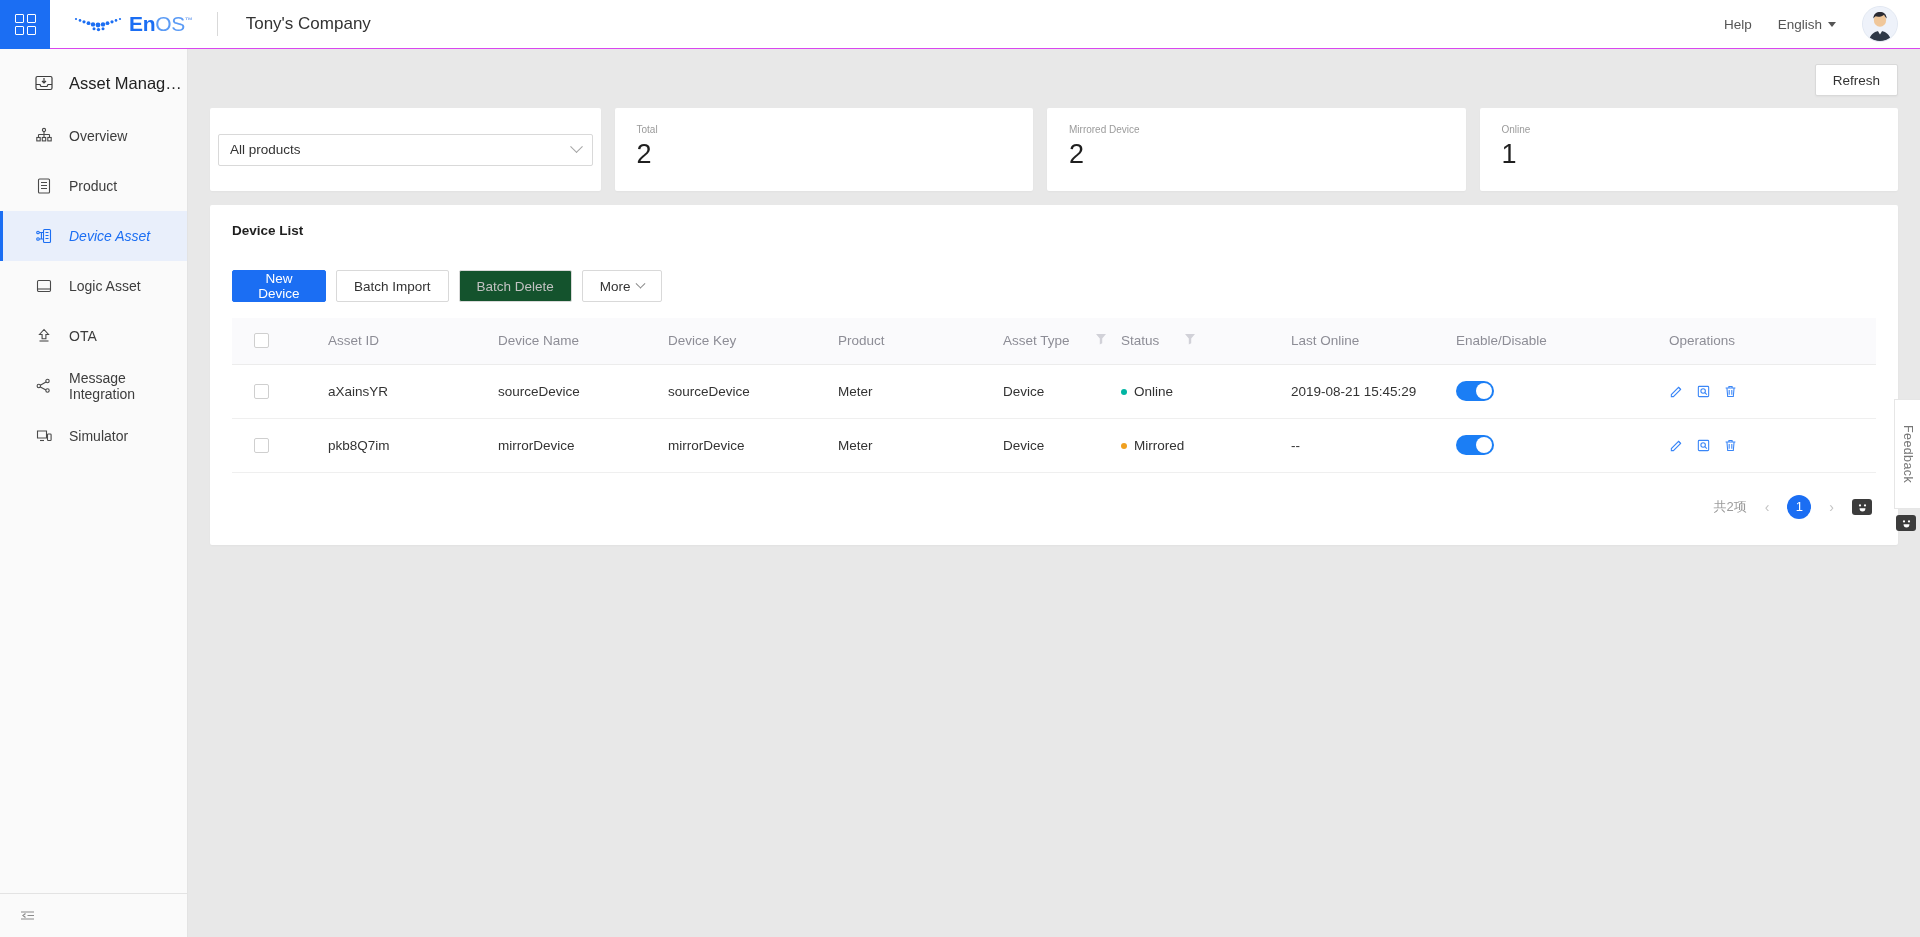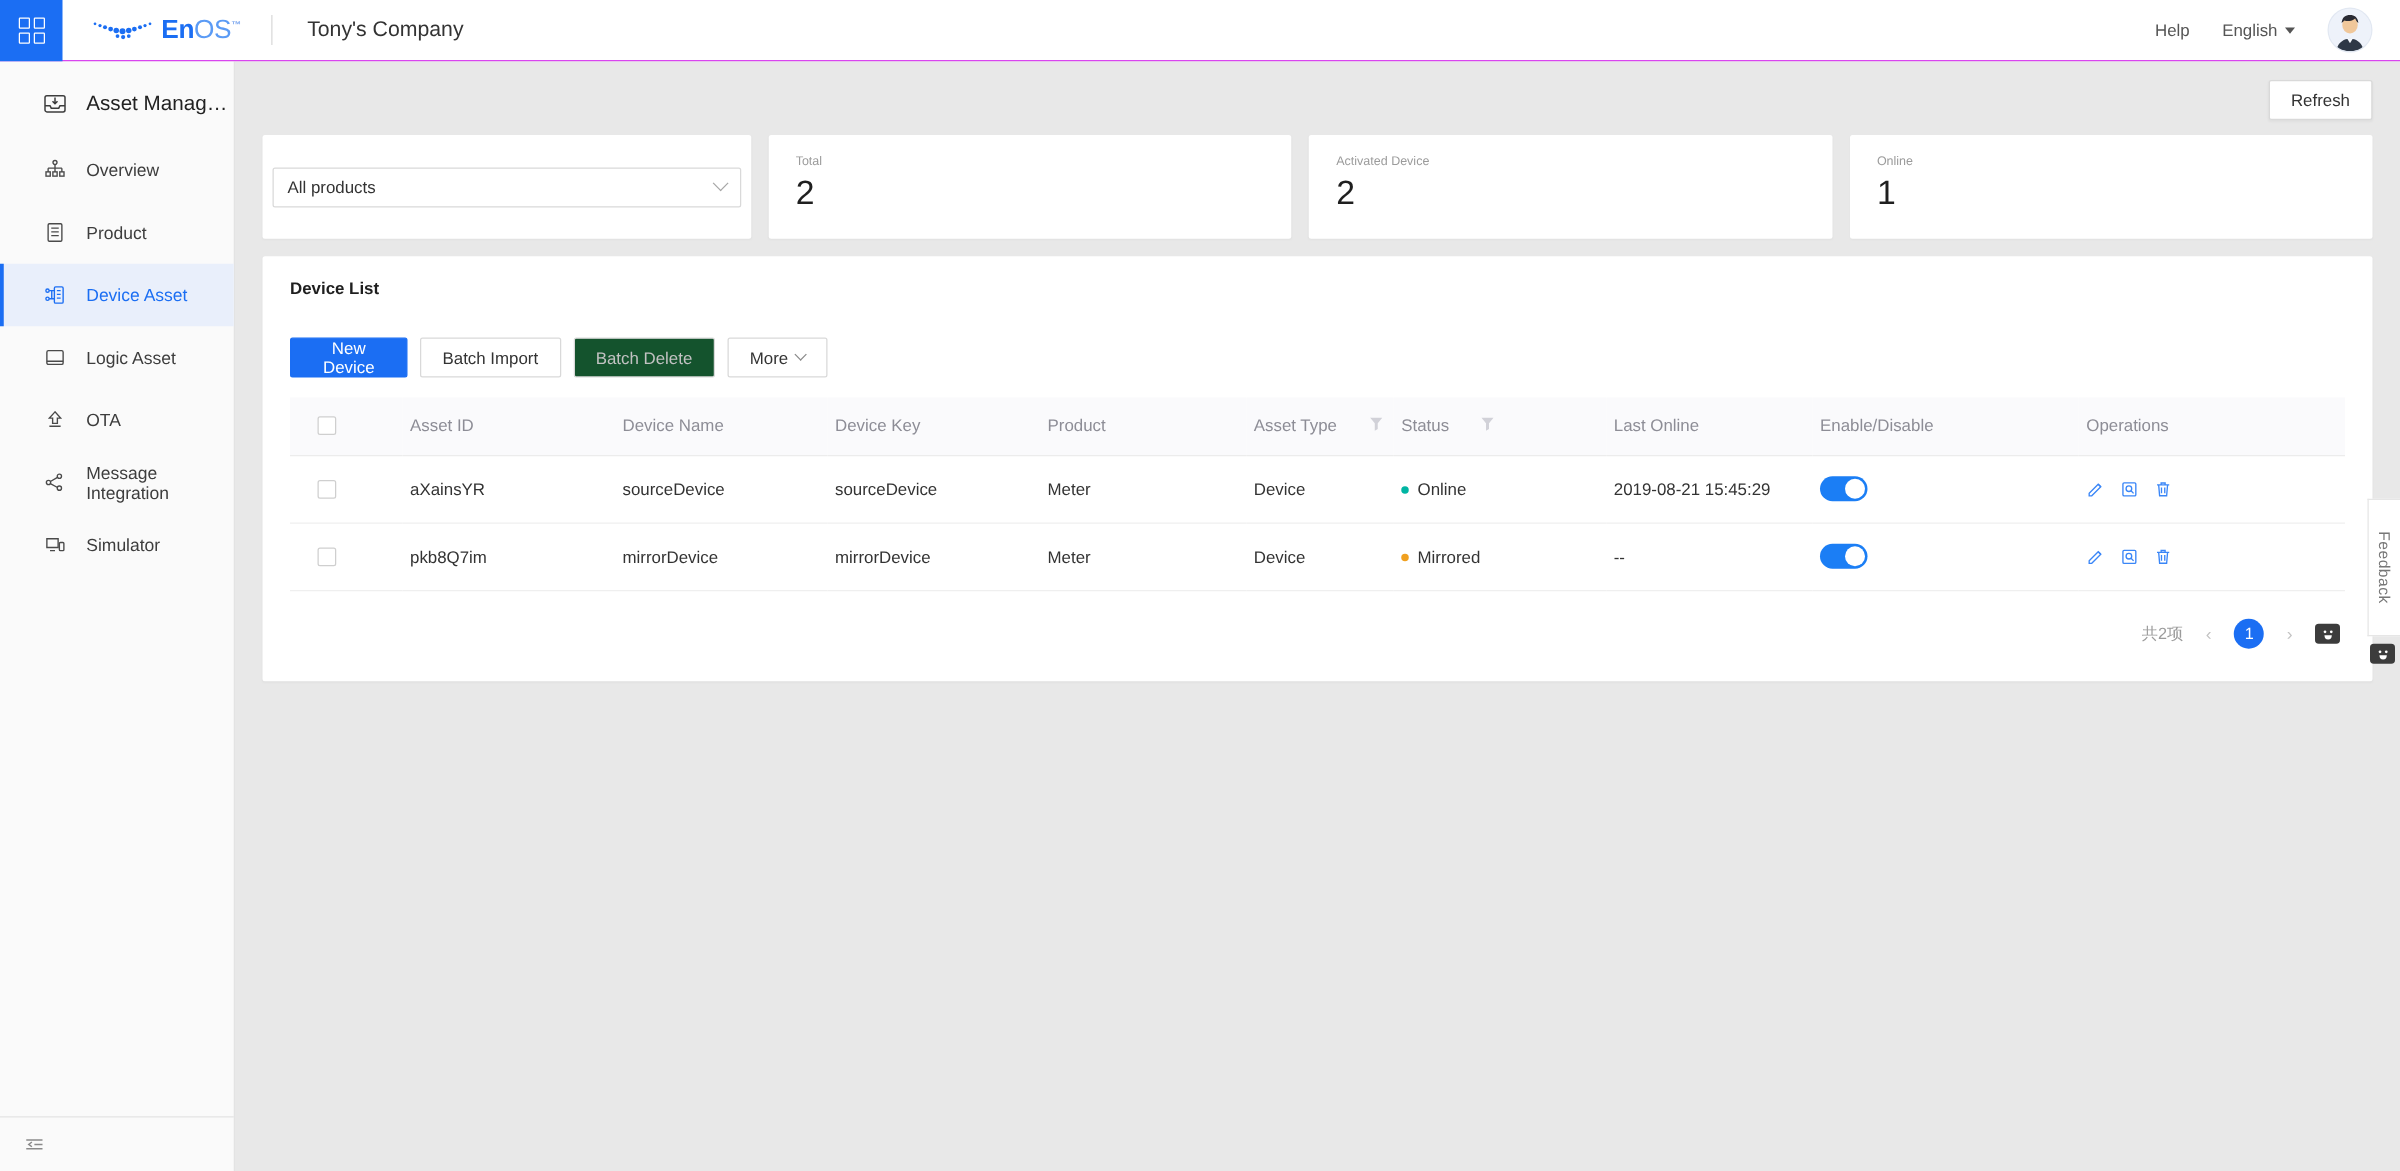--- a/index.html
+++ b/index.html
@@ -46,21 +46,21 @@
   
   .sidebar {
     width: 188px; flex: 0 0 188px; background: #fafafa; border-right: 1px solid #e3e3e3;
     display: flex; flex-direction: column; position: relative;
   }
   .side-item {
     height: 50px; display: flex; align-items: center; gap: 15px; padding-left: 34px;
     font-size: 14px; color: #3d3d3d; cursor: pointer; position: relative;
   }
   .side-item.title { font-size: 16.5px; color: #222; height: 56px; margin-top: 6px; }
-  .side-item.active { background: #e9effb; color: #1b6ef3; }
+  .side-item.active { background: #e9effb; color: #1b6ef3; font-style: italic; }
   .side-item.active::before {
     content: ""; position: absolute; left: 0; top: 0; bottom: 0; width: 3px; background: #1b6ef3;
   }
   .side-ico { width: 20px; height: 20px; flex: 0 0 20px; display: flex; align-items: center; justify-content: center; }
   .side-ico svg { display: block; }
   .side-foot { margin-top: auto; border-top: 1px solid #e3e3e3; height: 44px; display: flex; align-items: center; padding-left: 19px; cursor: pointer; }
 
   
   .main { flex: 1 1 auto; background: #e8e8e8; position: relative; overflow: hidden; padding: 0 22px; }
   .refresh-row { display: flex; justify-content: flex-end; padding-top: 15px; }
@@ -316,21 +316,21 @@
           <div class="select" style="width:100%">
             <span class="sv">All products</span>
             <span class="chev"></span>
           </div>
         </div>
         <div class="card">
           <div class="card-label">Total</div>
           <div class="card-value">2</div>
         </div>
         <div class="card">
-          <div class="card-label">Activated Device</div>
+          <div class="card-label">Mirrored Device</div>
           <div class="card-value">2</div>
         </div>
         <div class="card">
           <div class="card-label">Online</div>
           <div class="card-value">1</div>
         </div>
       </div>
 
       <div class="panel">
         <div class="panel-title">Device List</div>

